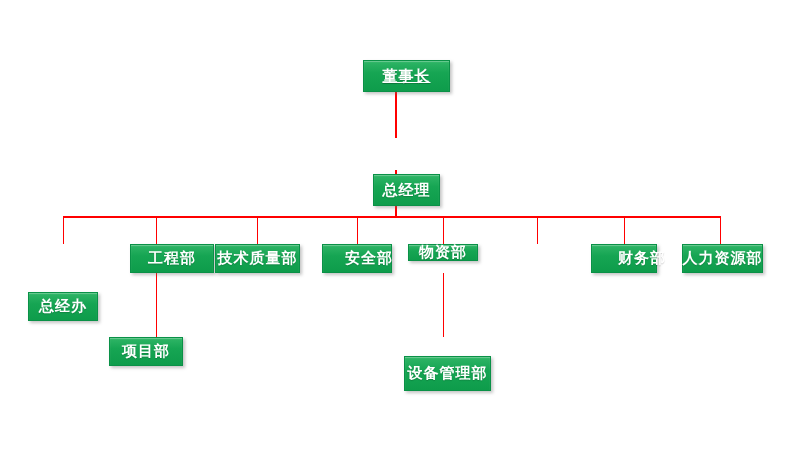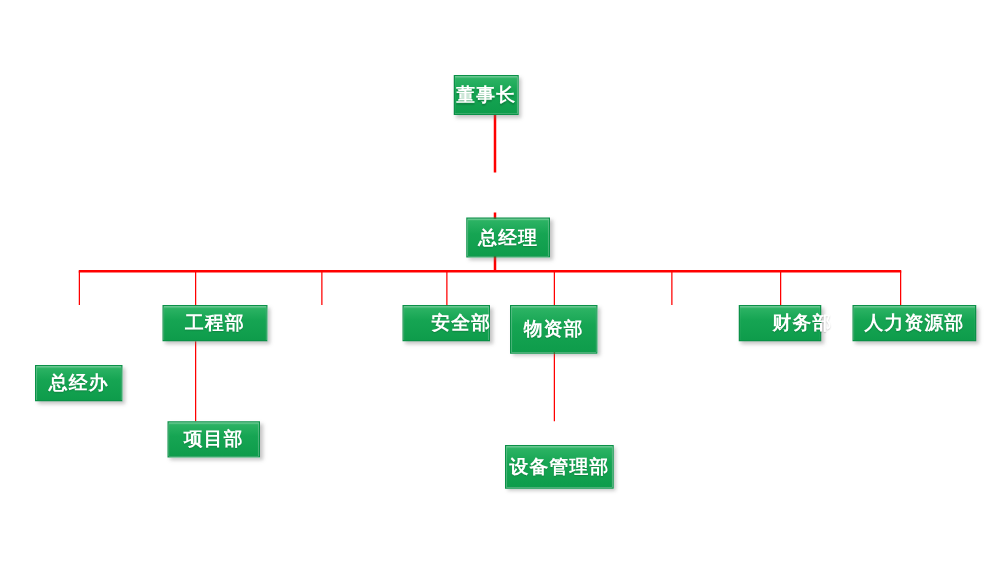--- a/index.html
+++ b/index.html
@@ -30,31 +30,31 @@
     letter-spacing: 1px;
     text-shadow: 0 1px 1px rgba(0,0,0,0.18);
     white-space: nowrap;
   }
   
   .line {
     position: absolute;
     background: #ff0000;
   }
   
-  .n-chairman { left: 363px; top: 60px;  width: 52px; height: 32px; }
+  .n-chairman { left: 363px; top: 60px;  width: 87px; height: 32px; text-decoration: underline; }
   .n-gm       { left: 373px; top: 138px; width: 67px; height: 32px; margin-top: 36px; }
   .n-d1 { left: 28px;  top: 244px; width: 70px; height: 29px; margin-top: 48px; }
   .n-d2 { left: 130px; top: 244px; width: 84px; height: 29px; }
   .n-d3 { left: 215px; top: 244px; width: 85px; height: 29px; }
   .n-d4 { left: 322px; top: 244px; width: 70px; height: 29px; padding-left: 24px; }
-  .n-d5 { left: 408px; top: 244px; width: 70px; height: 39px; }
+  .n-d5 { left: 408px; top: 244px; width: 70px; height: 17px; }
   .n-d6 { left: 505px; top: 244px; width: 69px; height: 29px; }
   .n-d7 { left: 591px; top: 244px; width: 66px; height: 29px; padding-left: 36px; }
-  .n-d8 { left: 682px; top: 244px; width: 99px; height: 29px; }
-  .n-s1 { left: 134px; top: 337px; width: 74px; height: 29px; justify-content: center; }
+  .n-d8 { left: 682px; top: 244px; width: 81px; height: 29px; }
+  .n-s1 { left: 109px; top: 337px; width: 74px; height: 29px; justify-content: center; }
   .n-s2 { left: 404px; top: 356px; width: 87px; height: 35px; }
   
   .l-v1 { left: 395px;   top: 92px;  width: 1.5px;  height: 46px; }
   .l-v2 { left: 395px;   top: 170px; width: 1.5px;  height: 47px; }
   .l-h  { left: 63px;    top: 216px; width: 658px;  height: 1.5px; }
   .l-t1 { left: 62.5px;  top: 217px; width: 1.5px;  height: 27px; }
   .l-t2 { left: 155.5px; top: 217px; width: 1.5px;  height: 27px; }
   .l-t3 { left: 256.5px; top: 217px; width: 1.5px;  height: 27px; }
   .l-t4 { left: 356.5px; top: 217px; width: 1.5px;  height: 27px; }
   .l-t5 { left: 442.5px; top: 217px; width: 1.5px;  height: 27px; }
@@ -90,20 +90,23 @@
   <div class="node n-gm">
     <span>总经理</span>
   </div>
 
   <div class="node n-d1">
     <span>总经办</span>
   </div>
   <div class="node n-d2">
     <span>工程部</span>
   </div>
+  <div class="node n-d3">
+    <span>技术质量部</span>
+  </div>
   <div class="node n-d4">
     <span>安全部</span>
   </div>
   <div class="node n-d5">
     <span>物资部</span>
   </div>
   <div class="node n-d7">
     <span>财务部</span>
   </div>
   <div class="node n-d8">

